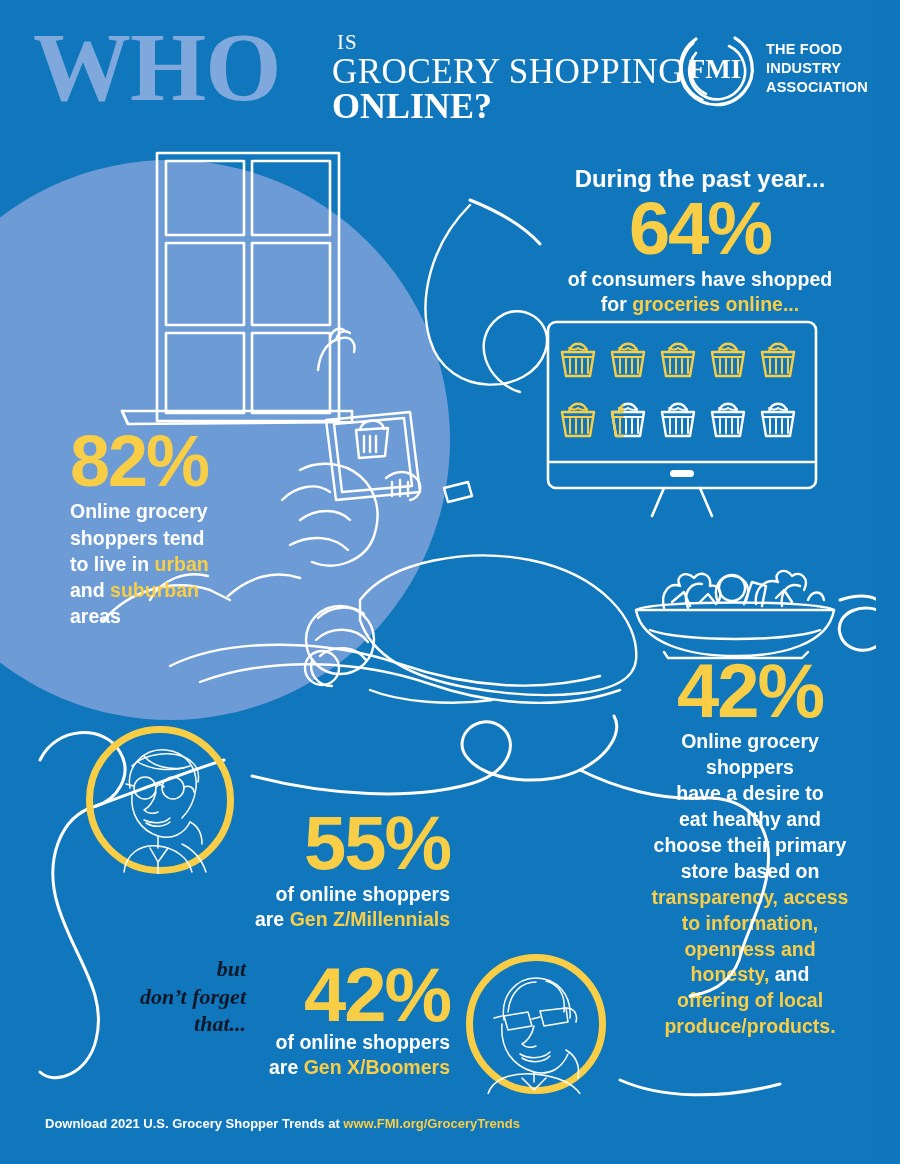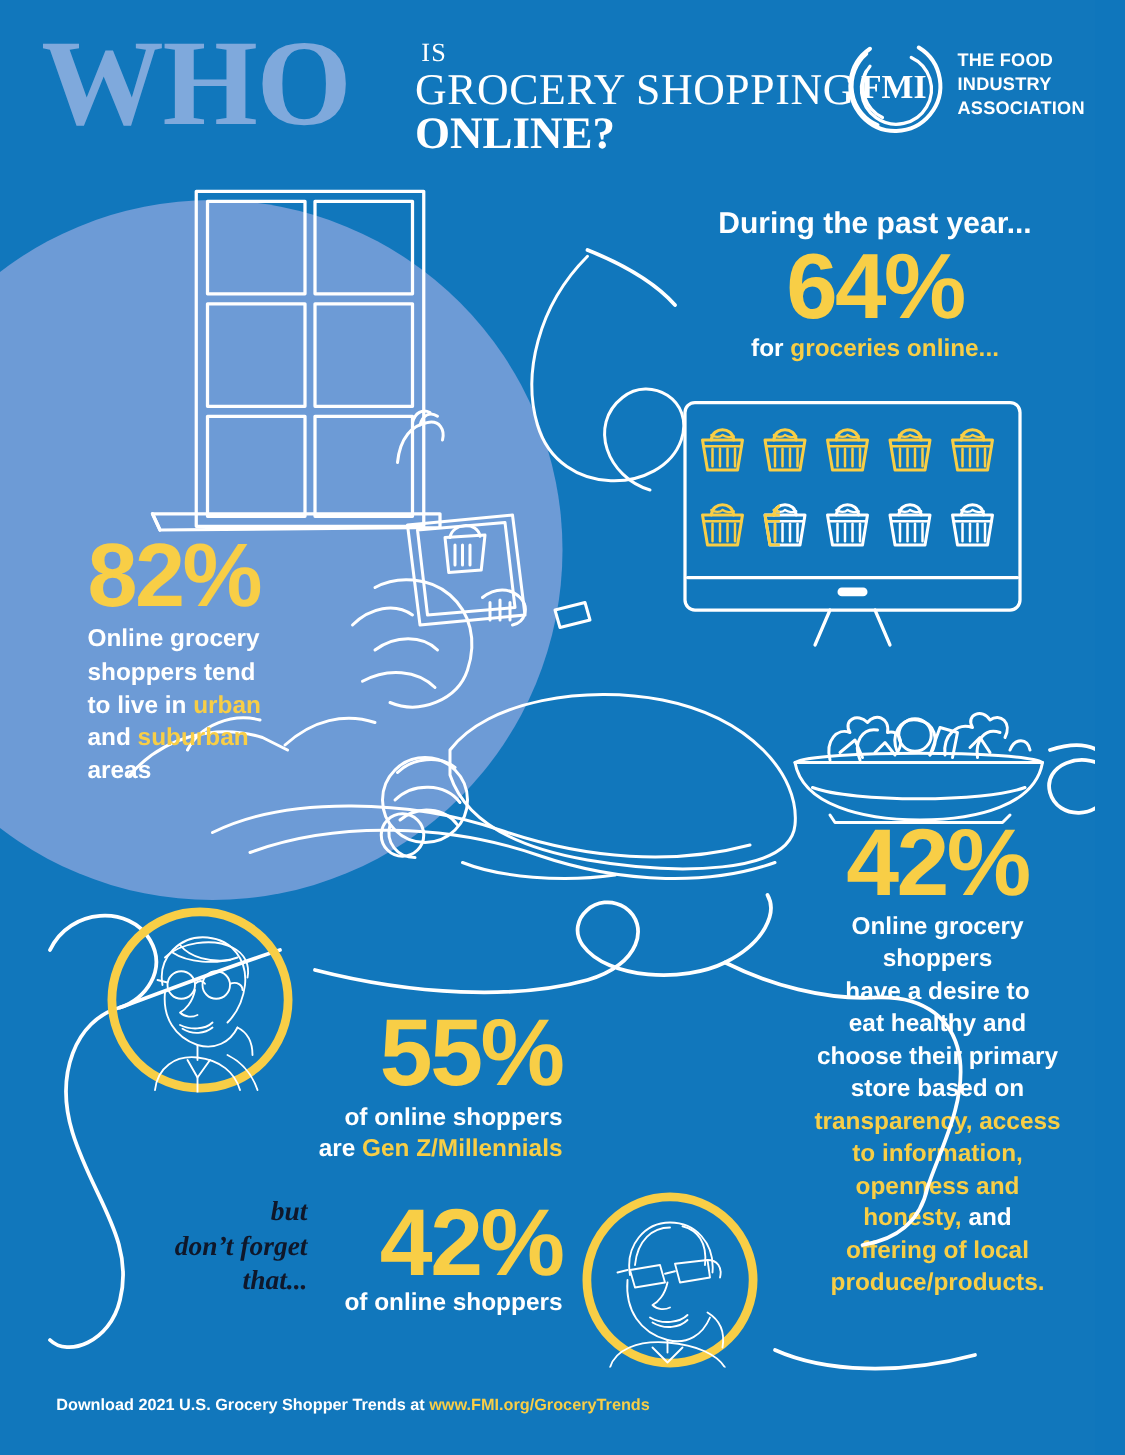--- a/index.html
+++ b/index.html
@@ -217,20 +217,21 @@
       <div>THE FOOD</div>
       <div>INDUSTRY</div>
       <div>ASSOCIATION</div>
     </div>
   </div>
 
   <div class="b64">
     <div class="pre">During the past year...</div>
     <div class="num">64%</div>
     <div class="post">
+      <div>of consumers have shopped</div>
       <div><span class="white">for </span><span class="yellow">groceries online...</span></div>
     </div>
   </div>
 
   <svg class="monitor" viewBox="0 0 300 205" xmlns="http://www.w3.org/2000/svg">
     <defs>
       <g id="basket">
         <path d="M2 14 L34 14 L30 38 L6 38 Z" fill="none" stroke-width="2.4" stroke-linejoin="round"></path>
         <path d="M9 14 C 10 3 26 3 27 14" fill="none" stroke-width="2.4" stroke-linecap="round"></path>
         <path d="M9 10 C 12 12 16 12 18 10" fill="none" stroke-width="1.8" stroke-linecap="round"></path>
@@ -410,19 +411,20 @@
 
   <div class="butnot">
     <div>but</div>
     <div>don’t forget</div>
     <div>that...</div>
   </div>
 
   <div class="b42l">
     <div class="num">42%</div>
     <div class="l1">of online shoppers</div>
+    <div class="l2"><span class="white">are </span><span class="yellow">Gen X/Boomers</span></div>
   </div>
 
   <div class="footer">
     <span>Download 2021 U.S. Grocery Shopper Trends at </span><span class="link">www.FMI.org/GroceryTrends</span>
   </div>
 
 </div>
 
 </body></html>

